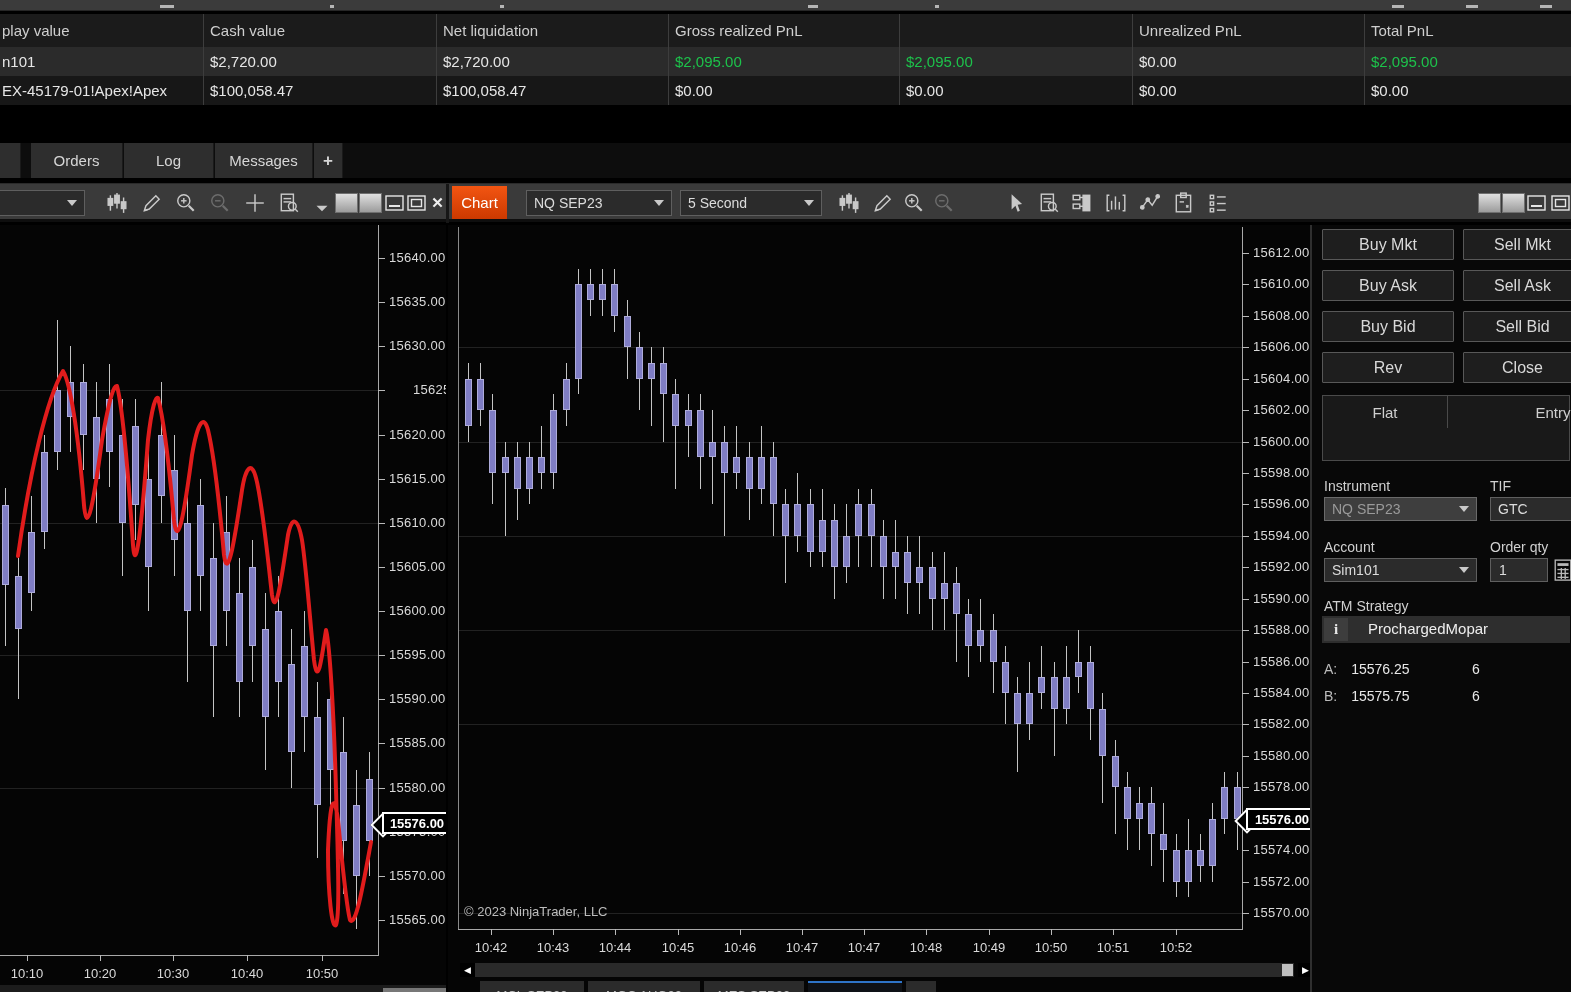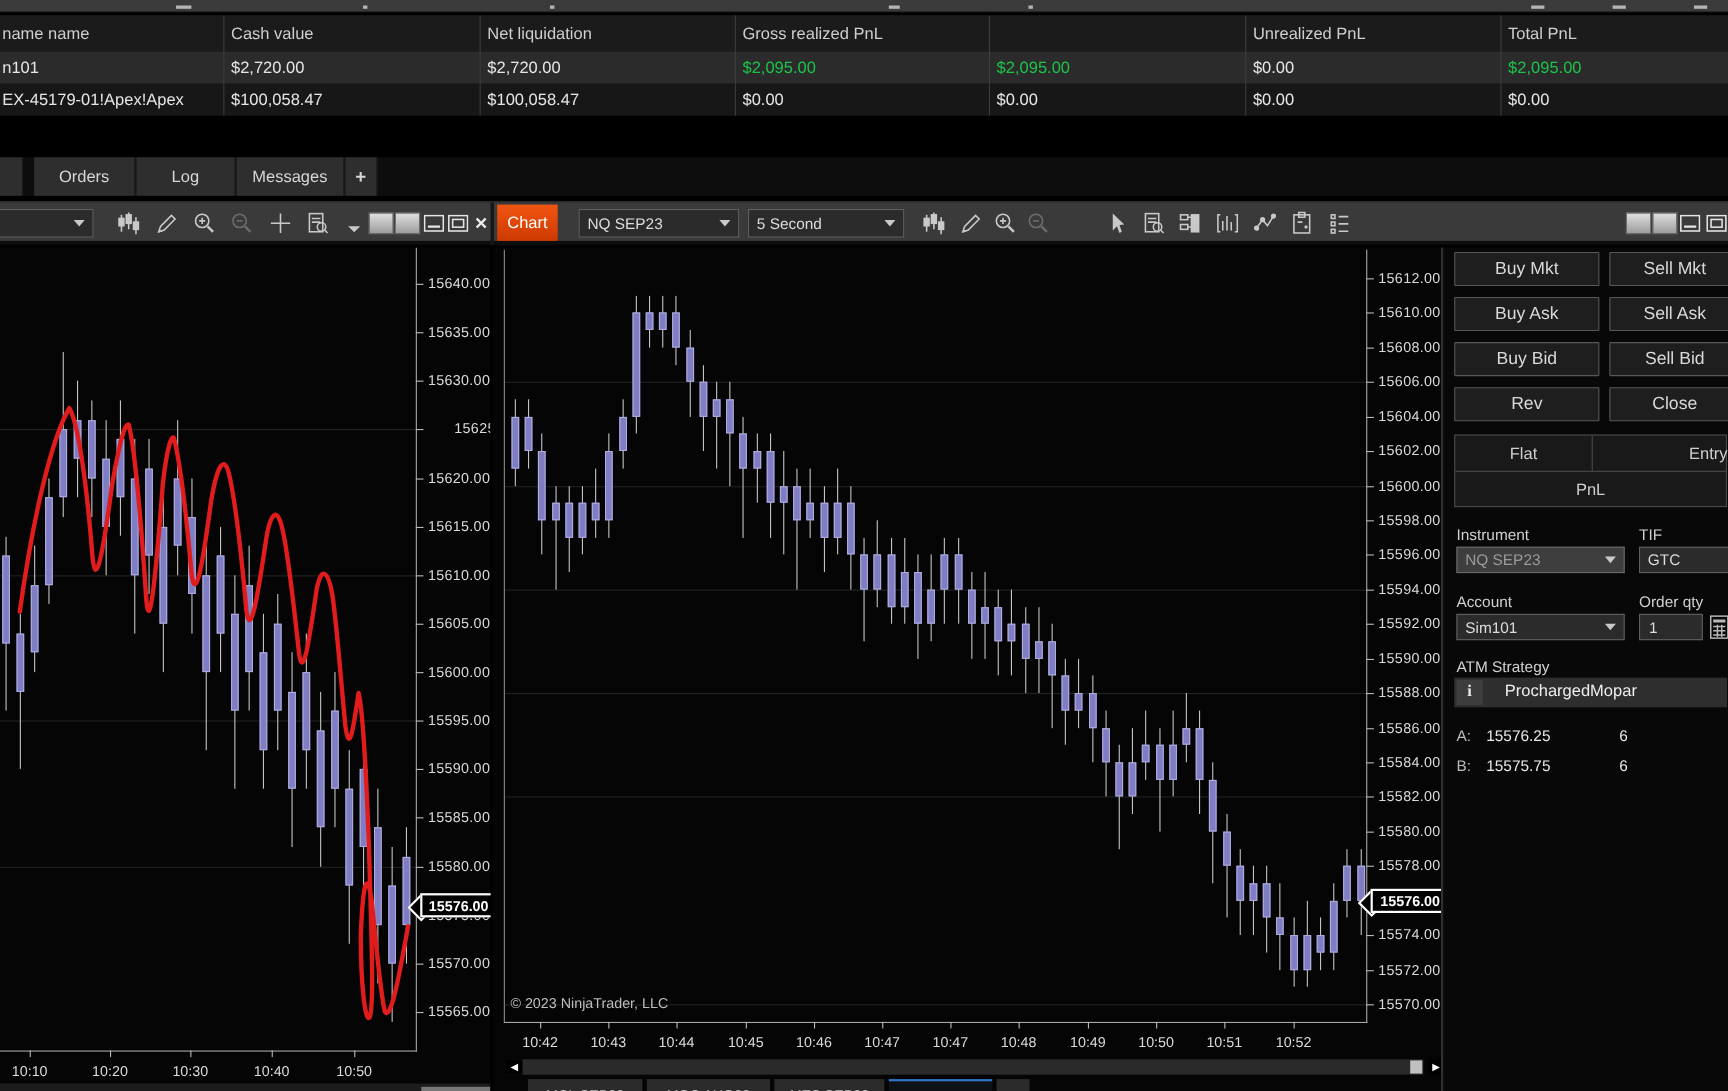--- a/index.html
+++ b/index.html
@@ -97,21 +97,21 @@
     <div class="mhint" style="left:500px;width:4px;"></div>
     <div class="mhint" style="left:808px;width:10px;"></div>
     <div class="mhint" style="left:935px;width:4px;"></div>
     <div class="mhint" style="left:1392px;width:12px;"></div>
     <div class="mhint" style="left:1466px;width:12px;"></div>
     <div class="mhint" style="left:1540px;width:12px;"></div>
   </div>
 
   <div class="acct">
     <div class="acct-head">
-      <div class="hcell c0">name name</div>
+      <div class="hcell c0">play value</div>
       <div class="hcell c1">Cash value</div>
       <div class="hcell c3">Gross realized PnL</div>
       <div class="hcell c2">Net liquidation</div>
       <div class="hcell c6">Total PnL</div>
       <div class="hcell c5">Unrealized PnL</div>
     </div>
     <div style="position:absolute;left:0;top:33px;width:1571px;height:58px;" id="acct-rows">
         <div class="t-row r0">
           <div class="t-cell c0">n101</div>
           <div class="t-cell c1">$2,720.00</div>
@@ -641,21 +641,20 @@
     <div class="obtn" style="left:10px;top:45px;width:132px;height:31px;">Buy Ask</div>
     <div class="obtn" style="left:151px;top:45px;width:119px;height:31px;">Sell Ask</div>
     <div class="obtn" style="left:10px;top:86px;width:132px;height:31px;">Buy Bid</div>
     <div class="obtn" style="left:151px;top:86px;width:119px;height:31px;">Sell Bid</div>
     <div class="obtn" style="left:10px;top:127px;width:132px;height:31px;">Rev</div>
     <div class="obtn" style="left:151px;top:127px;width:119px;height:31px;">Close</div>
 
     <div class="fbox">
       <div class="fcell" style="left:0;width:124px;">Flat</div>
       <div class="fcell" style="left:124px;width:122px;border-left:1px solid #4a4a4a;padding-left:44px;">Entry</div>
-      <div class="pnlrow">PnL</div>
     </div>
 
     <div class="plab" style="left:12px;top:253px;">Instrument</div>
     <div class="plab" style="left:178px;top:253px;">TIF</div>
     <div class="dd disabled" style="left:12px;top:272px;width:153px;height:24px;">
         <span>NQ SEP23</span>
         <span class="tri"></span>
       </div>
     <div class="dd" style="left:178px;top:272px;width:85px;height:24px;">
         <span>GTC</span>

